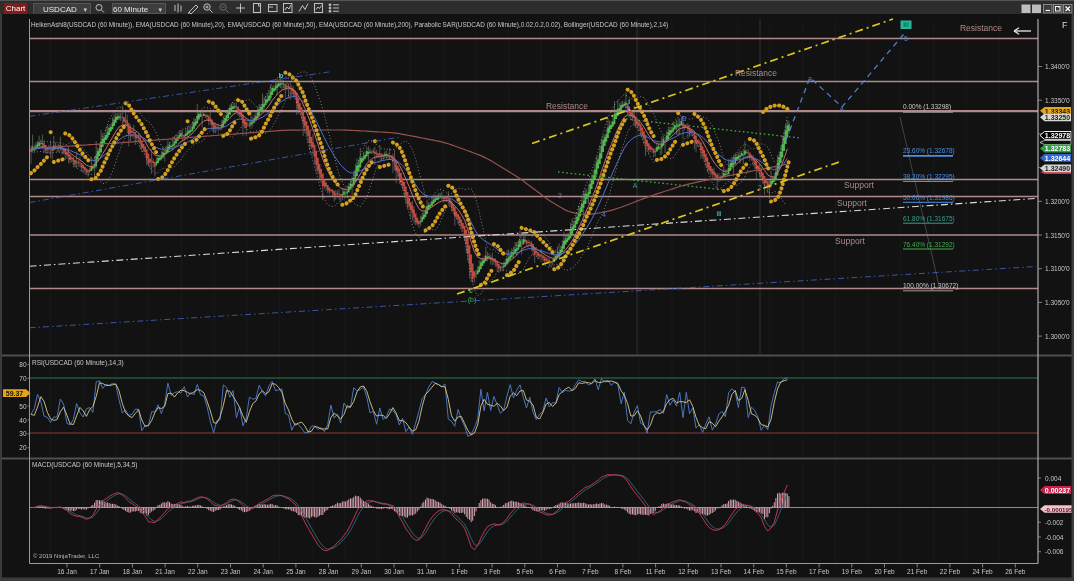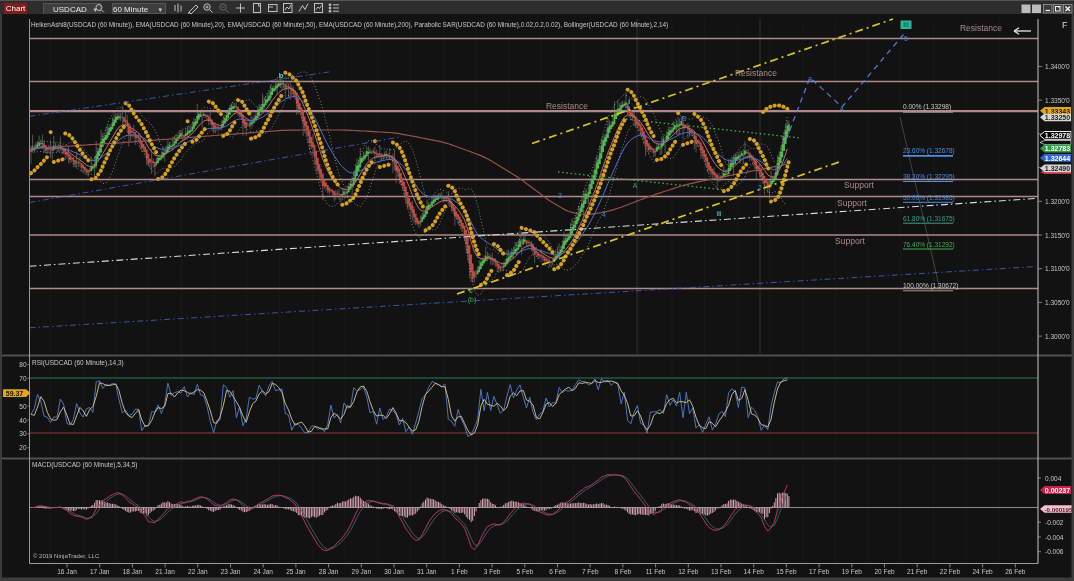--- a/index.html
+++ b/index.html
@@ -1,19 +1,19 @@
 <!DOCTYPE html>
 <html><head><meta charset="utf-8"><style>
 html,body{margin:0;padding:0;background:#121212}
 #win{position:relative;width:1074px;height:581px;background:#121212;font-family:"Liberation Sans",sans-serif;overflow:hidden}
 </style></head><body>
 <div id="win">
 <div style="position:absolute;top:0;left:0;width:1074px;height:14px;background:#2d2d2d;border-top:1px solid #555">
 <div style="position:absolute;left:4px;top:2px;width:23px;height:11px;background:#7f1d1d;color:#fff;font-size:8px;text-align:center;line-height:11px">Chart</div>
-<div style="position:absolute;left:43px;top:1.5px;width:58px;height:18px;background:#3e3e3e;border:0.5px solid #555;color:#e8e8e8;font-size:8px;line-height:11px;padding-left:9px;box-sizing:border-box">USDCAD<span style="position:absolute;right:3px;font-size:7px;color:#ccc">▾</span></div>
+<div style="position:absolute;left:33px;top:1.5px;width:58px;height:18px;background:#3e3e3e;border:0.5px solid #555;color:#e8e8e8;font-size:8px;line-height:11px;padding-left:9px;box-sizing:border-box">USDCAD<span style="position:absolute;right:3px;font-size:7px;color:#ccc">▾</span></div>
 <div style="position:absolute;left:112px;top:1.5px;width:54px;height:11px;background:#3e3e3e;border:0.5px solid #555;color:#e8e8e8;font-size:8px;line-height:11px;padding-left:0;box-sizing:border-box">60 Minute<span style="position:absolute;right:3px;font-size:7px;color:#ccc">▾</span></div>
 <svg width="1074" height="14" style="position:absolute;top:0;left:0">
 <g stroke="#c0c0c0" fill="none" stroke-width="1">
 <circle cx="99" cy="6.5" r="3"></circle>
           <line x1="101.5" y1="9" x2="104" y2="11.5"></line>
 <g>
             <line x1="175" y1="4" x2="175" y2="10"></line>
             <line x1="178" y1="2.5" x2="178" y2="11.5"></line>
             <line x1="181" y1="4.5" x2="181" y2="10.5"></line>
           </g>

